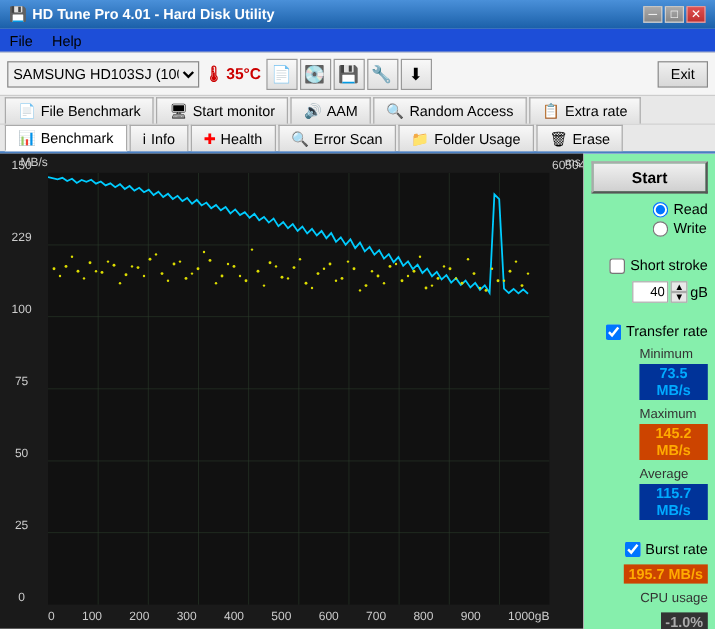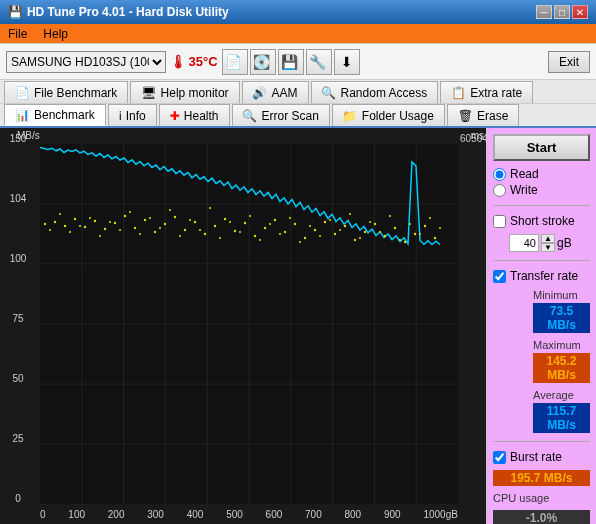--- a/index.html
+++ b/index.html
@@ -6,21 +6,21 @@
     body { font-family: 'Segoe UI', Tahoma, Geneva, Verdana, sans-serif; font-size: 12px; background: #f0f0f0; width: 596px; height: 524px; overflow: hidden; }
     
     
     #title-bar { background: linear-gradient(to bottom, #4a90d9, #1a5fa8); color: white; padding: 4px 8px; display: flex; align-items: center; justify-content: space-between; height: 24px; }
     #title-bar .title { font-size: 12px; font-weight: bold; display: flex; align-items: center; gap: 4px; }
     #title-bar .window-controls { display: flex; gap: 2px; }
     #title-bar .win-btn { width: 16px; height: 14px; border: 1px solid rgba(255,255,255,0.5); background: linear-gradient(to bottom, #aaa, #888); color: white; font-size: 10px; display: flex; align-items: center; justify-content: center; cursor: pointer; }
     #title-bar .win-btn.close { background: linear-gradient(to bottom, #e05050, #c03030); }
 
     
-    #menu-bar { background: #f97316; border-bottom: 1px solid #ccc; padding: 2px 4px; display: flex; gap: 8px; height: 20px; align-items: center; }
+    #menu-bar { background: #1d4ed8; border-bottom: 1px solid #ccc; padding: 2px 4px; display: flex; gap: 8px; height: 20px; align-items: center; }
     #menu-bar span { padding: 1px 4px; cursor: pointer; font-size: 12px; }
 
     
     #toolbar { background: #f5f5f5; border-bottom: 1px solid #ccc; padding: 4px 6px; display: flex; align-items: center; gap: 4px; height: 36px; }
     #toolbar select { width: 160px; height: 22px; font-size: 12px; border: 1px solid #888; }
     #toolbar .temp { font-size: 13px; font-weight: bold; color: #cc0000; display: flex; align-items: center; gap: 2px; }
     #toolbar .spacer { flex: 1; }
     #toolbar .exit-btn { padding: 2px 10px; height: 22px; border: 1px solid #888; background: linear-gradient(to bottom, #f0f0f0, #d8d8d8); cursor: pointer; font-size: 12px; }
     .toolbar-icons { display: flex; gap: 2px; }
     .toolbar-icon { width: 26px; height: 26px; border: 1px solid #999; background: linear-gradient(to bottom, #f8f8f8, #e0e0e0); display: flex; align-items: center; justify-content: center; cursor: pointer; font-size: 14px; }
@@ -44,21 +44,21 @@
     
     #x-axis { position: absolute; bottom: 0; left: 40px; right: 28px; height: 20px; display: flex; justify-content: space-between; align-items: center; color: #ccc; font-size: 10px; }
     
     #y-title-left { position: absolute; left: 17px; top: 2px; color: #ccc; font-size: 10px; }
     #y-title-right { position: absolute; right: 2px; top: 2px; color: #ccc; font-size: 10px; }
     
     
     #chart-svg { position: absolute; left: 40px; right: 28px; top: 16px; bottom: 20px; }
 
     
-    #right-panel { width: 110px; background: #f0abfc; padding: 6px; display: flex; flex-direction: column; gap: 6px; border-left: 1px solid #ccc; overflow-y: auto; }
+    #right-panel { width: 110px; background: #86efac; padding: 6px; display: flex; flex-direction: column; gap: 6px; border-left: 1px solid #ccc; overflow-y: auto; align-items: flex-end; }
     .start-btn { width: 100%; padding: 4px; background: linear-gradient(to bottom, #f0f0f0, #d0d0d0); border: 2px outset #aaa; font-size: 13px; font-weight: bold; cursor: pointer; text-align: center; }
     .radio-group { display: flex; flex-direction: column; gap: 2px; }
     .radio-item { display: flex; align-items: center; gap: 4px; font-size: 12px; }
     .checkbox-item { display: flex; align-items: center; gap: 4px; font-size: 12px; }
     .spinner-row { display: flex; align-items: center; gap: 2px; font-size: 12px; margin-left: 16px; }
     .spinner-input { width: 30px; height: 18px; border: 1px solid #aaa; font-size: 11px; text-align: right; padding: 0 2px; }
     .spinner-btn { width: 14px; height: 9px; border: 1px solid #aaa; background: #e8e8e8; font-size: 8px; display: flex; align-items: center; justify-content: center; cursor: pointer; line-height: 1; }
     .stat-section { display: flex; flex-direction: column; gap: 2px; margin-left: 40px; }
     .stat-label { font-size: 11px; color: #333; }
     .stat-value { background: #003399; color: #00aaff; font-size: 12px; font-weight: bold; text-align: center; padding: 1px 4px; }
@@ -105,21 +105,21 @@
   <button class="exit-btn">Exit</button>
 </div>
 
 <div id="tab-row1">
   <div class="tab">
     <span>📄</span>
     <span>File Benchmark</span>
   </div>
   <div class="tab">
     <span>🖥</span>
-    <span>Help monitor</span>
+    <span>Start monitor</span>
   </div>
   <div class="tab">
     <span>🔊</span>
     <span>AAM</span>
   </div>
   <div class="tab">
     <span>🔍</span>
     <span>Random Access</span>
   </div>
   <div class="tab">
@@ -156,21 +156,21 @@
 </div>
 
 <div id="main">
 
   <div id="chart-container">
     <div id="y-title-left">MB/s</div>
     <div id="y-title-right">ms</div>
 
     <div id="y-axis-left">
       <span>150</span>
-      <span>104</span>
+      <span>229</span>
       <span>100</span>
       <span>75</span>
       <span>50</span>
       <span>25</span>
       <span>0</span>
     </div>
 
     <div id="y-axis-right">
       <span>60</span>
       <span>50</span>

